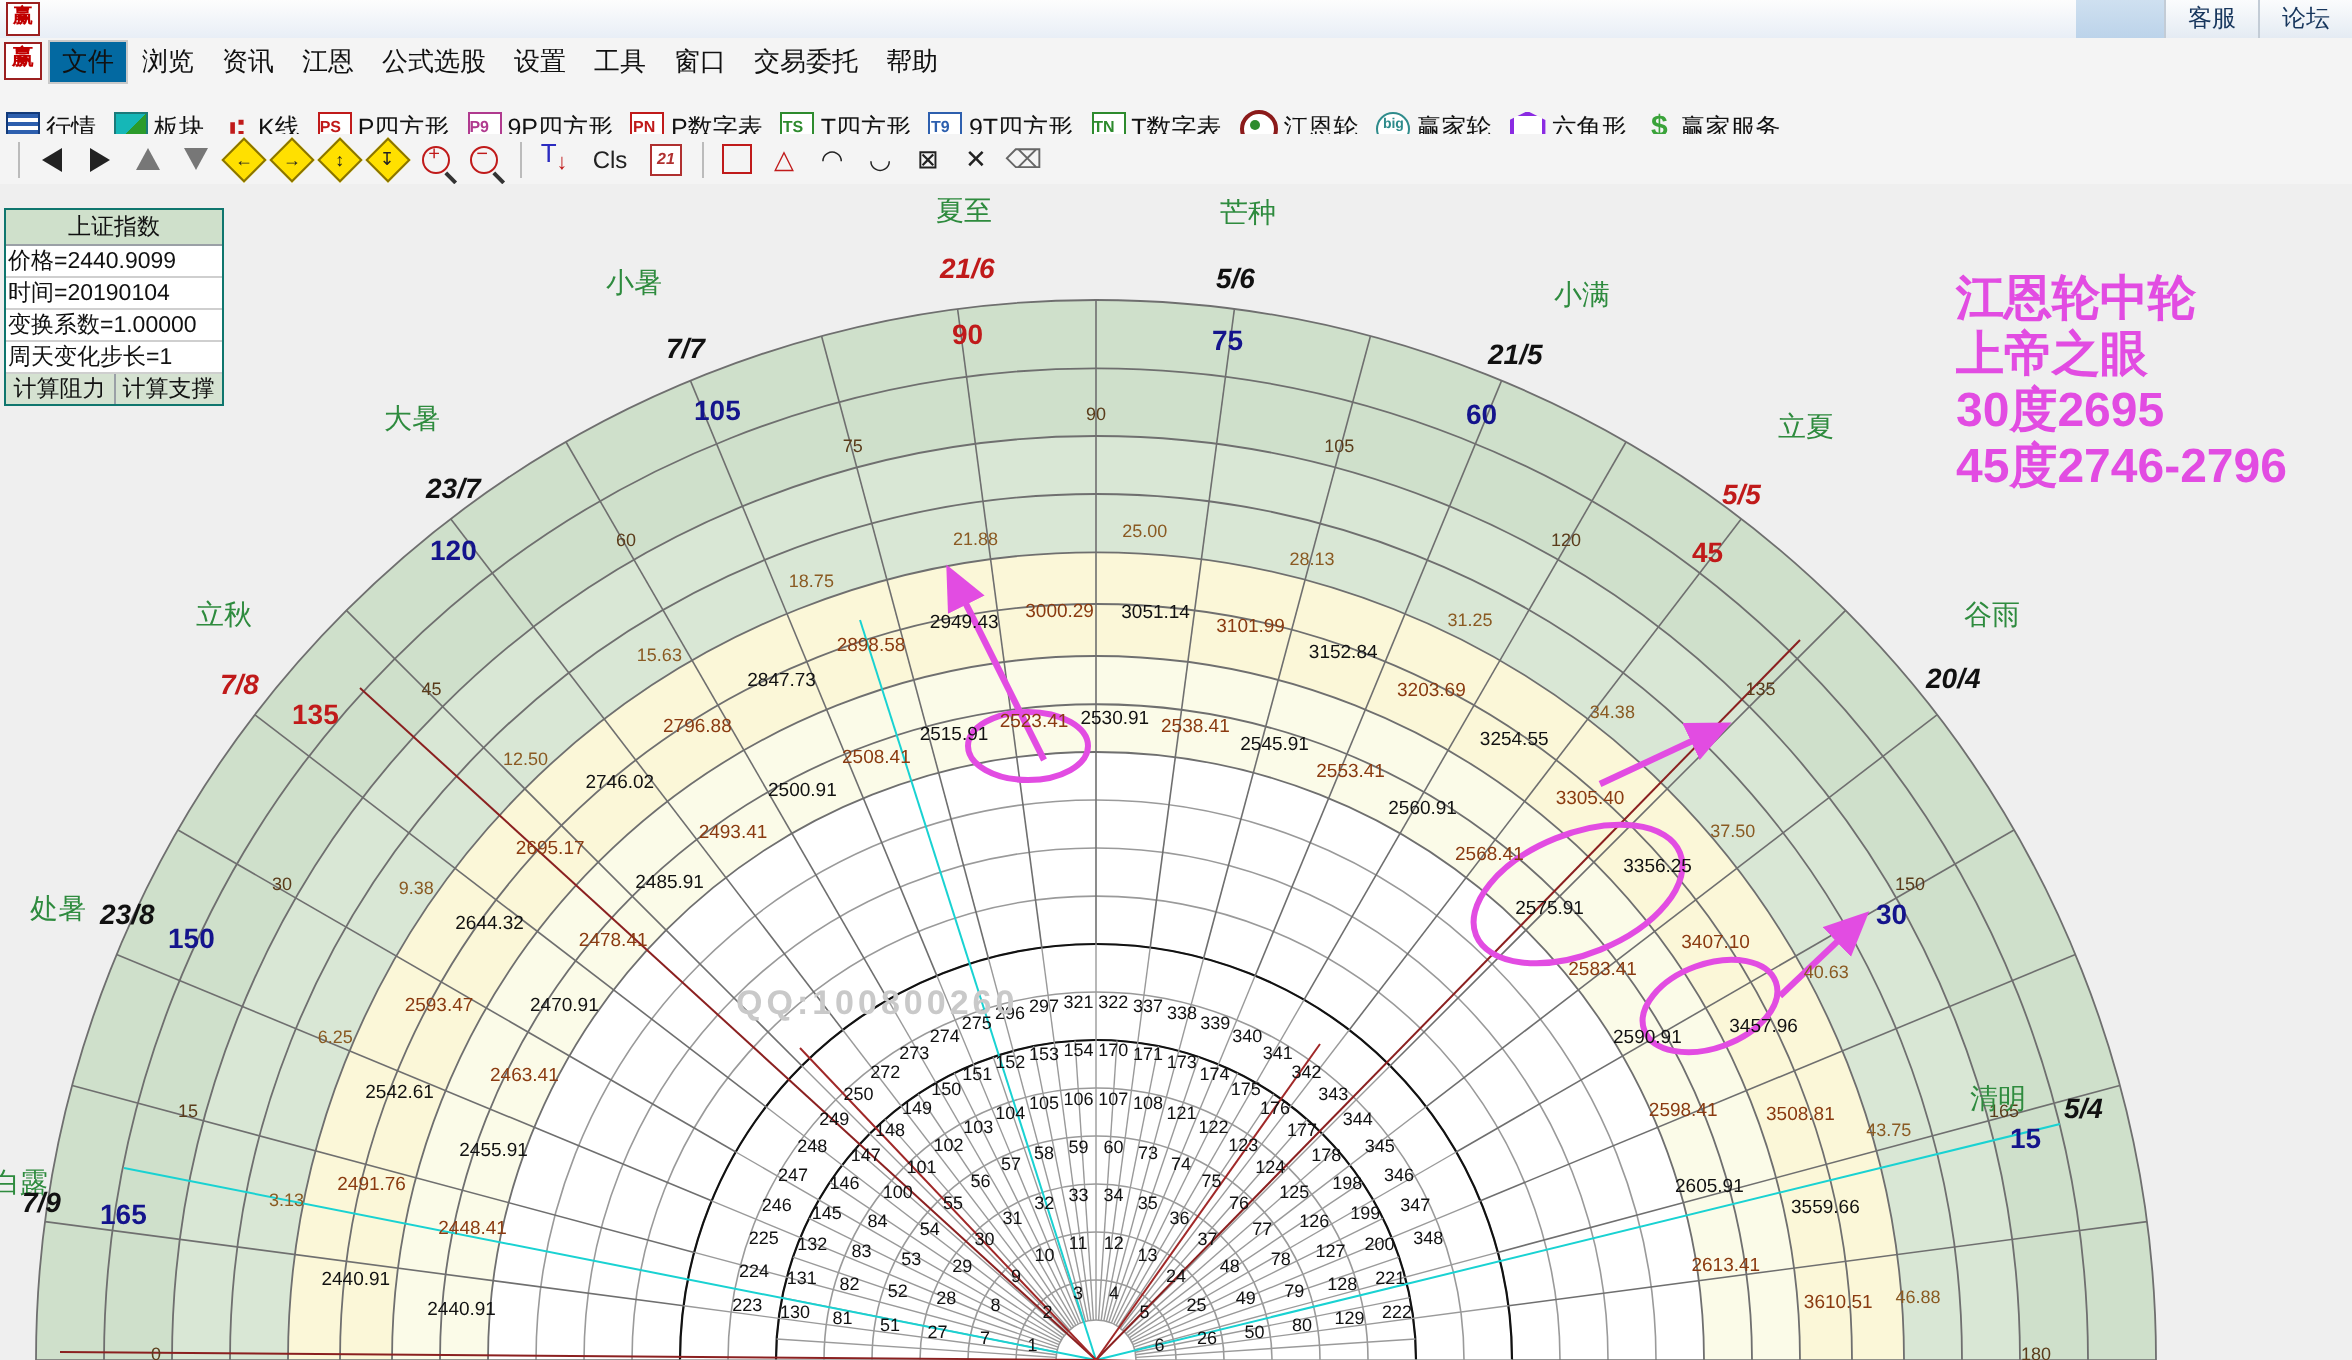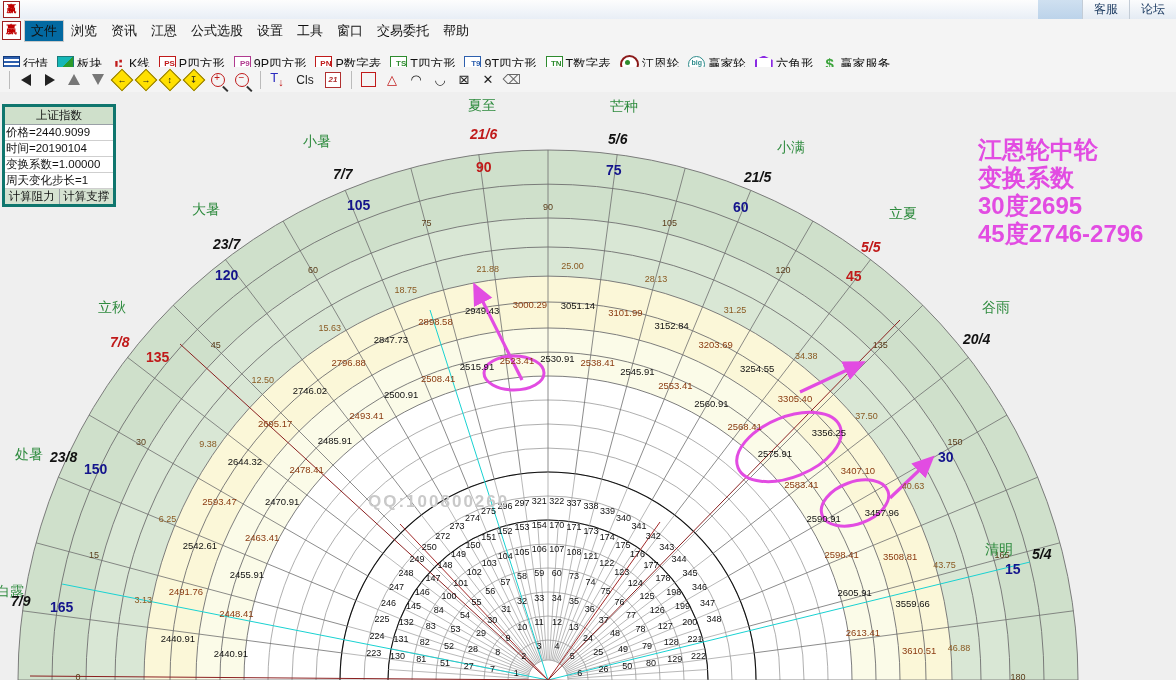--- a/index.html
+++ b/index.html
@@ -50,21 +50,21 @@
   .tool{display:flex;align-items:center;margin-right:9px;white-space:nowrap;margin-top:20px;}
   .tool .lbl{font-size:12.5px;color:#111;margin-left:3px;}
   .ic{width:15px;height:15px;display:inline-block;position:relative;flex:0 0 auto;}
   .ic-grid{border:1px solid #123a7a;background:
      repeating-linear-gradient(#2d5fae 0 2px,#fff 2px 4px);}
   .ic-block{background:
       linear-gradient(135deg,#15b7b7 0 50%,#2b9b2b 50% 100%);
       border:1px solid #1a7a7a;}
   .ic-k{background:#f4f4f4;color:#c01a1a;font-size:12px;line-height:14px;text-align:center;}
   .ic-tag{border:1px solid #b03a8f;background:#fff;color:#b03a8f;
-     font-size:8px;line-height:13px;text-align:right;font-weight:bold;}
+     font-size:8px;line-height:13px;text-align:left;font-weight:bold;}
   .ic-tag.g{border-color:#2e8b2e;color:#2e8b2e;}
   .ic-tag.b{border-color:#2d5fae;color:#2d5fae;}
   .ic-tag.r{border-color:#c01a1a;color:#c01a1a;}
   .ic-ring{border-radius:50%;border:2px solid #8b1a1a;background:#fff;}
   .ic-ring:after{content:"";position:absolute;left:3px;top:3px;width:5px;height:5px;
      border-radius:50%;background:#2e8b2e;}
   .ic-hex{width:14px;height:14px;background:#fff;border:2px solid #8a2be2;
      clip-path:polygon(50% 0,100% 25%,100% 75%,50% 100%,0 75%,0 25%);}
   .ic-dollar{color:#3aa33a;font-size:15px;line-height:14px;font-weight:bold;text-align:center;}
   .ic-big{border-radius:50%;border:1.5px solid #2e8b8b;background:#fff;
@@ -92,21 +92,21 @@
   .cal{width:14px;height:14px;border:1px solid #b03030;background:#fff;
      color:#b03030;font-size:8px;line-height:13px;text-align:center;font-weight:bold;}
   .sq{width:13px;height:13px;border:1.5px solid #c01a1a;}
   .tfx{font-size:13px;color:#c01a1a;line-height:13px;}
   .tfd{font-size:13px;color:#2b2bc0;line-height:13px;}
   .tfk{font-size:13px;color:#222;line-height:13px;}
 
   
   .info{
     position:absolute;left:2px;top:104px;width:108px;
-    border:3px solid #0f766e;background:#fff;z-index:30;
+    border:1px solid #0f766e;background:#fff;z-index:30;
     font-size:11.5px;color:#111;
   }
   .info .hdr{background:#cfe0cb;text-align:center;padding:1px 0;border-bottom:1px solid #9aa0a6;}
   .info .row{padding:0 1px;border-bottom:1px solid #cfcfcf;white-space:nowrap;overflow:hidden;}
   .info .btns{display:flex;}
   .info .btns div{flex:1;background:#d5e2d1;border-right:1px solid #9aa0a6;text-align:center;padding:0 1px;white-space:nowrap;font-size:11.5px;}
   .info .btns div:last-child{border-right:none;}
 
   
   .chart{position:absolute;left:0;top:92px;width:1176px;height:588px;background:#efefef;overflow:hidden;}
@@ -709,21 +709,21 @@
 
     <div class="lab term" style="left:982px;top:208px">谷雨</div>
     <div class="lab date" style="left:963px;top:240px">20/4</div>
     <div class="lab deg" style="left:938px;top:358px">30</div>
 
     <div class="lab term" style="left:985px;top:450px">清明</div>
     <div class="lab date" style="left:1032px;top:455px">5/4</div>
     <div class="lab deg" style="left:1005px;top:470px">15</div>
 
     <div class="note" style="left:978px;top:42px">江恩轮中轮</div>
-    <div class="note" style="left:978px;top:70px">变换系数</div>
+    <div class="note" style="left:978px;top:70px">上帝之眼</div>
     <div class="note" style="left:978px;top:98px">30度2695</div>
     <div class="note" style="left:978px;top:126px">45度2746-2796</div>
   </div>
 
   <div class="info">
     <div class="hdr">上证指数</div>
     <div class="row">价格=2440.9099</div>
     <div class="row">时间=20190104</div>
     <div class="row">变换系数=1.00000</div>
     <div class="row">周天变化步长=1</div>

